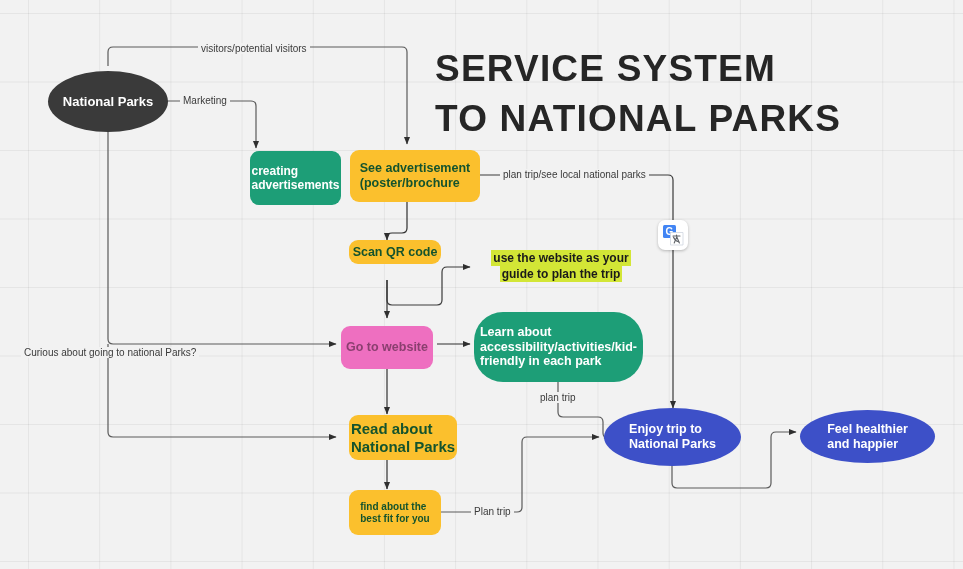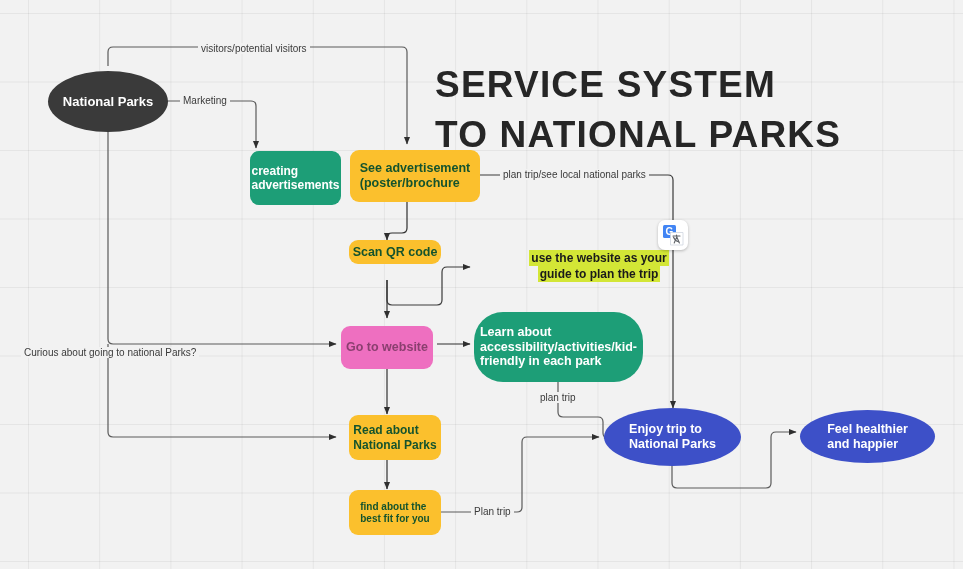--- a/index.html
+++ b/index.html
@@ -27,21 +27,21 @@
   .yellow{background:#fbc02d;color:#14532d;font-weight:700;margin-left:8px;}
   .green{background:#1d9e77;color:#ffffff;font-weight:700;}
   .pink{background:#ee6fc0;color:#8a3f6f;font-weight:700;}
   .blue{background:#3d50c8;color:#ffffff;font-weight:700;}
   .dark{background:#3a3a3a;color:#ffffff;font-weight:700;}
   .edge-label{position:absolute;color:#3b3b3b;font-size:10px;white-space:nowrap;
               background:#f2f2f2;padding:0 3px;}
   .title{position:absolute;color:#262626;font-weight:800;letter-spacing:1.2px;
          font-size:37px;line-height:1.35;white-space:pre-line;}
   .sticky{position:absolute;font-weight:700;font-size:12px;color:#1a1a1a;
-          line-height:1.35;text-align:center;margin-left:38px;}
+          line-height:1.35;text-align:center;}
   .sticky span{background:#d3e636;padding:1px 2px;box-decoration-break:clone;
                -webkit-box-decoration-break:clone;}
   .gicon{position:absolute;width:30px;height:30px;background:#fff;border-radius:7px;
          box-shadow:0 1px 3px rgba(0,0,0,.25);display:flex;align-items:center;
          justify-content:center;}
 </style>
 </head>
 <body>
 
 <div id="canvas">
@@ -85,40 +85,40 @@
 
       <path d="M387,460 L387,489" marker-end="url(#ah)" stroke="#2f2f2f"></path>
 
       <path d="M437,512 L517,512 Q522,512 522,507 L522,442 Q522,437 527,437 L599,437" marker-end="url(#ah)" stroke="#5a5a5a"></path>
 
       <path d="M672,465 L672,483 Q672,488 677,488 L766,488 Q771,488 771,483 L771,437
                Q771,432 776,432 L796,432" marker-end="url(#ah)" stroke="#5a5a5a"></path>
     </g>
   </svg>
 
-  <div class="title" style="left:435px;top:60px;">SERVICE SYSTEM
+  <div class="title" style="left:435px;top:44px;">SERVICE SYSTEM
 TO NATIONAL PARKS</div>
 
   <div class="node ellipse dark" style="left:48px;top:71px;width:120px;height:61px;font-size:13px;">National Parks</div>
 
   <div class="node rnode green" style="left:210px;top:151px;width:91px;height:54px;font-size:12px;white-space:pre-line;margin-left:40px;">creating
 advertisements</div>
 
   <div class="node rnode yellow" style="left:342px;top:150px;width:130px;height:52px;font-size:12.5px;white-space:pre-line;">See advertisement
 (poster/brochure</div>
 
   <div class="node rnode yellow" style="left:341px;top:240px;width:92px;height:24px;font-size:12.5px;">Scan QR code</div>
 
   <div class="node rnode pink" style="left:341px;top:326px;width:92px;height:43px;font-size:12.5px;">Go to website</div>
 
   <div class="node rnode green" style="left:474px;top:312px;width:169px;height:70px;font-size:12.5px;white-space:pre-line;border-radius:29px;">Learn about
 accessibility/activities/kid-
 friendly in each park</div>
 
-  <div class="node rnode yellow" style="left:341px;top:415px;width:92px;height:45px;font-size:12px;white-space:pre-line;">Read about
+  <div class="node rnode yellow" style="left:341px;top:415px;width:108px;height:45px;font-size:15px;white-space:pre-line;">Read about
 National Parks</div>
 
   <div class="node rnode yellow" style="left:341px;top:490px;width:92px;height:45px;font-size:10px;white-space:pre-line;">find about the
 best fit for you</div>
 
   <div class="node ellipse blue" style="left:604px;top:408px;width:137px;height:58px;font-size:12.5px;white-space:pre-line;">Enjoy trip to
 National Parks</div>
 
   <div class="node ellipse blue" style="left:800px;top:410px;width:135px;height:53px;font-size:12.5px;white-space:pre-line;">Feel healthier
 and happier</div>

